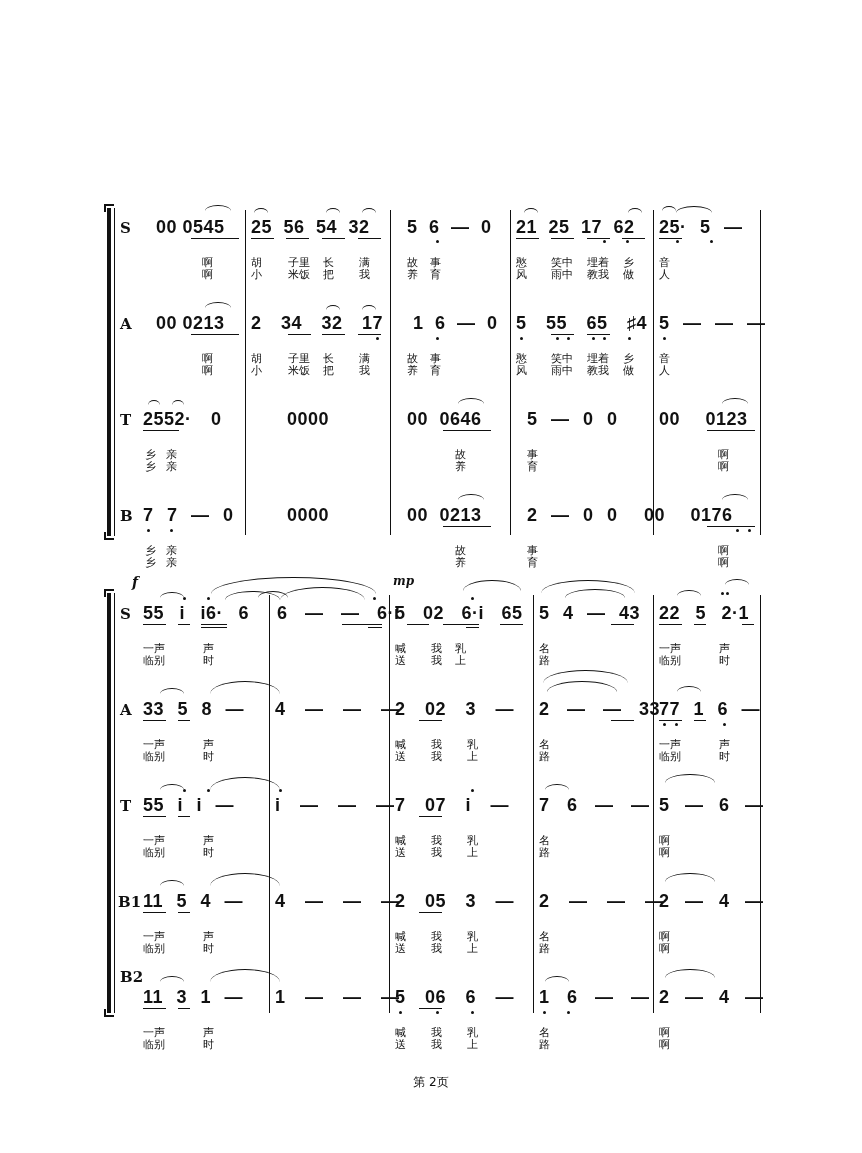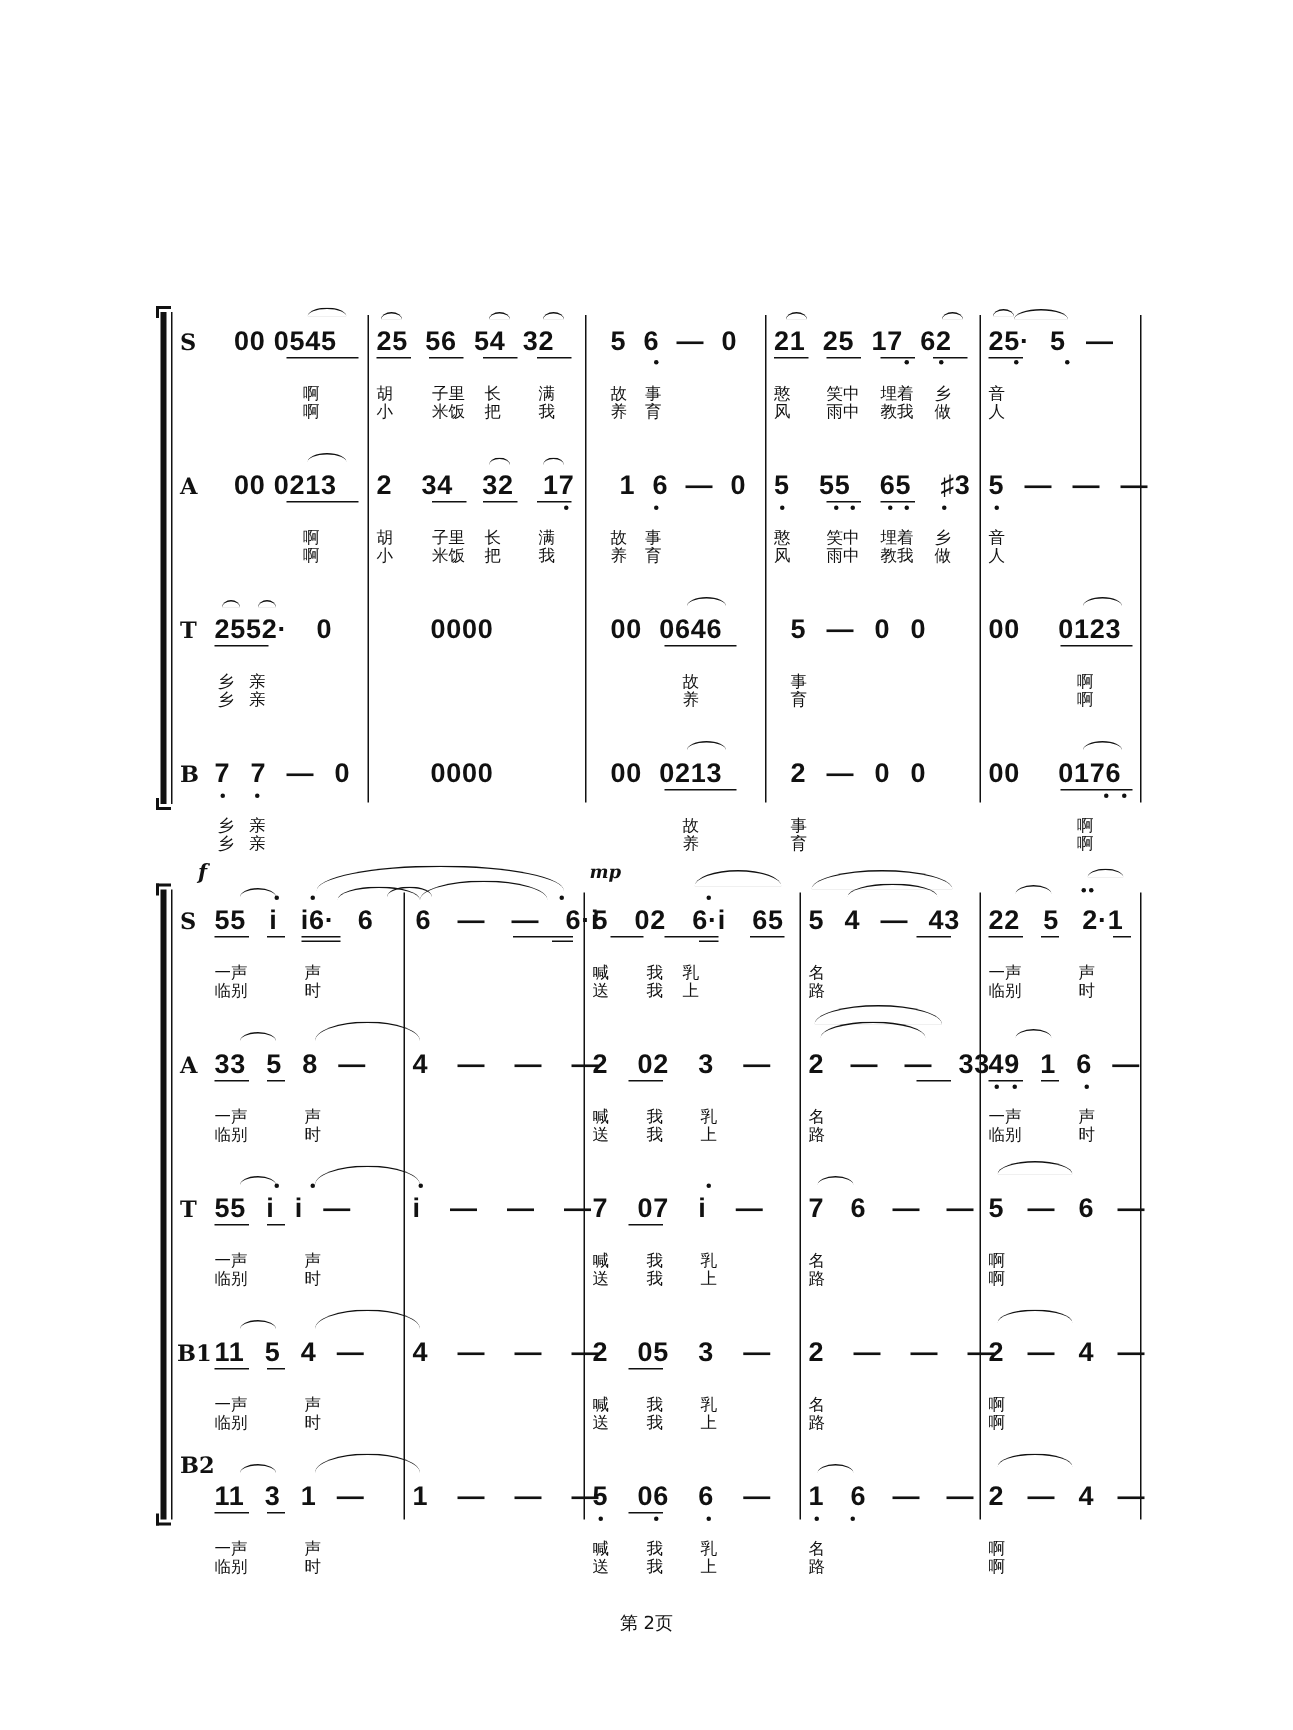--- a/index.html
+++ b/index.html
@@ -87,21 +87,21 @@
     <div class="lyr" style="left:623px;top:268px">做</div>
     <div class="lyr" style="left:659px;top:256px">音</div>
     <div class="lyr" style="left:659px;top:268px">人</div>
   </div>
 
   <div>
     <div class="label" style="left:120px;top:315px">A</div>
     <div class="note" style="left:156px;top:313px">00 0213</div>
     <div class="note" style="left:251px;top:313px;word-spacing:14px">2 34 32 17</div>
     <div class="note" style="left:413px;top:313px;word-spacing:6px">1 6 — 0</div>
-    <div class="note" style="left:516px;top:313px;word-spacing:14px">5 55 65 ♯3</div>
+    <div class="note" style="left:516px;top:313px;word-spacing:14px">5 55 65 ♯4</div>
     <div class="note" style="left:659px;top:313px;word-spacing:8px">5 — — —</div>
     <div class="u1" style="left:191px;top:334px;width:48px"></div>
     <div class="u1" style="left:288px;top:334px;width:23px"></div>
     <div class="u1" style="left:322px;top:334px;width:23px"></div>
     <div class="u1" style="left:358px;top:334px;width:23px"></div>
     <div class="u1" style="left:551px;top:334px;width:23px"></div>
     <div class="u1" style="left:587px;top:334px;width:23px"></div>
     <div class="slur" style="left:205px;top:302px;width:26px;height:5px"></div>
     <div class="slur" style="left:326px;top:305px;width:14px;height:4px"></div>
     <div class="slur" style="left:362px;top:305px;width:14px;height:4px"></div>
@@ -165,21 +165,21 @@
     <div class="lyr" style="left:718px;top:448px">啊</div>
     <div class="lyr" style="left:718px;top:460px">啊</div>
   </div>
 
   <div>
     <div class="label" style="left:120px;top:507px">B</div>
     <div class="note" style="left:143px;top:505px;word-spacing:8px">7 7 — 0</div>
     <div class="note" style="left:287px;top:505px">0000</div>
     <div class="note" style="left:407px;top:505px;word-spacing:6px">00 0213</div>
     <div class="note" style="left:527px;top:505px;word-spacing:8px">2 — 0 0</div>
-    <div class="note" style="left:659px;top:505px;word-spacing:20px">00 0176</div>
+    <div class="note" style="left:644px;top:505px;word-spacing:20px">00 0176</div>
     <div class="u1" style="left:443px;top:526px;width:48px"></div>
     <div class="u1" style="left:707px;top:526px;width:48px"></div>
     <div class="slur" style="left:458px;top:494px;width:26px;height:5px"></div>
     <div class="slur" style="left:722px;top:494px;width:26px;height:5px"></div>
     <div class="dot" style="left:147px;top:529px"></div>
     <div class="dot" style="left:170px;top:529px"></div>
     <div class="dot" style="left:736px;top:529px"></div>
     <div class="dot" style="left:748px;top:529px"></div>
     <div class="lyr" style="left:145px;top:544px">乡</div>
     <div class="lyr" style="left:145px;top:556px">乡</div>
@@ -264,21 +264,21 @@
     <div class="lyr" style="left:719px;top:642px">声</div>
     <div class="lyr" style="left:719px;top:654px">时</div>
   </div>
 
   <div>
     <div class="label" style="left:120px;top:701px">A</div>
     <div class="note" style="left:143px;top:699px;word-spacing:8px">33 5 8 —</div>
     <div class="note" style="left:275px;top:699px;word-spacing:14px">4 — — —</div>
     <div class="note" style="left:395px;top:699px;word-spacing:14px">2 02 3 —</div>
     <div class="note" style="left:539px;top:699px;word-spacing:12px">2 — — 33</div>
-    <div class="note" style="left:659px;top:699px;word-spacing:8px">49 1 6 —</div>
+    <div class="note" style="left:659px;top:699px;word-spacing:8px">77 1 6 —</div>
     <div class="u1" style="left:143px;top:720px;width:23px"></div>
     <div class="u1" style="left:178px;top:720px;width:12px"></div>
     <div class="u1" style="left:419px;top:720px;width:23px"></div>
     <div class="u1" style="left:611px;top:720px;width:23px"></div>
     <div class="u1" style="left:659px;top:720px;width:23px"></div>
     <div class="u1" style="left:694px;top:720px;width:12px"></div>
     <div class="slur" style="left:160px;top:688px;width:24px;height:5px"></div>
     <div class="slur" style="left:210px;top:681px;width:70px;height:12px"></div>
     <div class="slur" style="left:543px;top:670px;width:85px;height:12px"></div>
     <div class="slur" style="left:547px;top:681px;width:70px;height:10px"></div>

